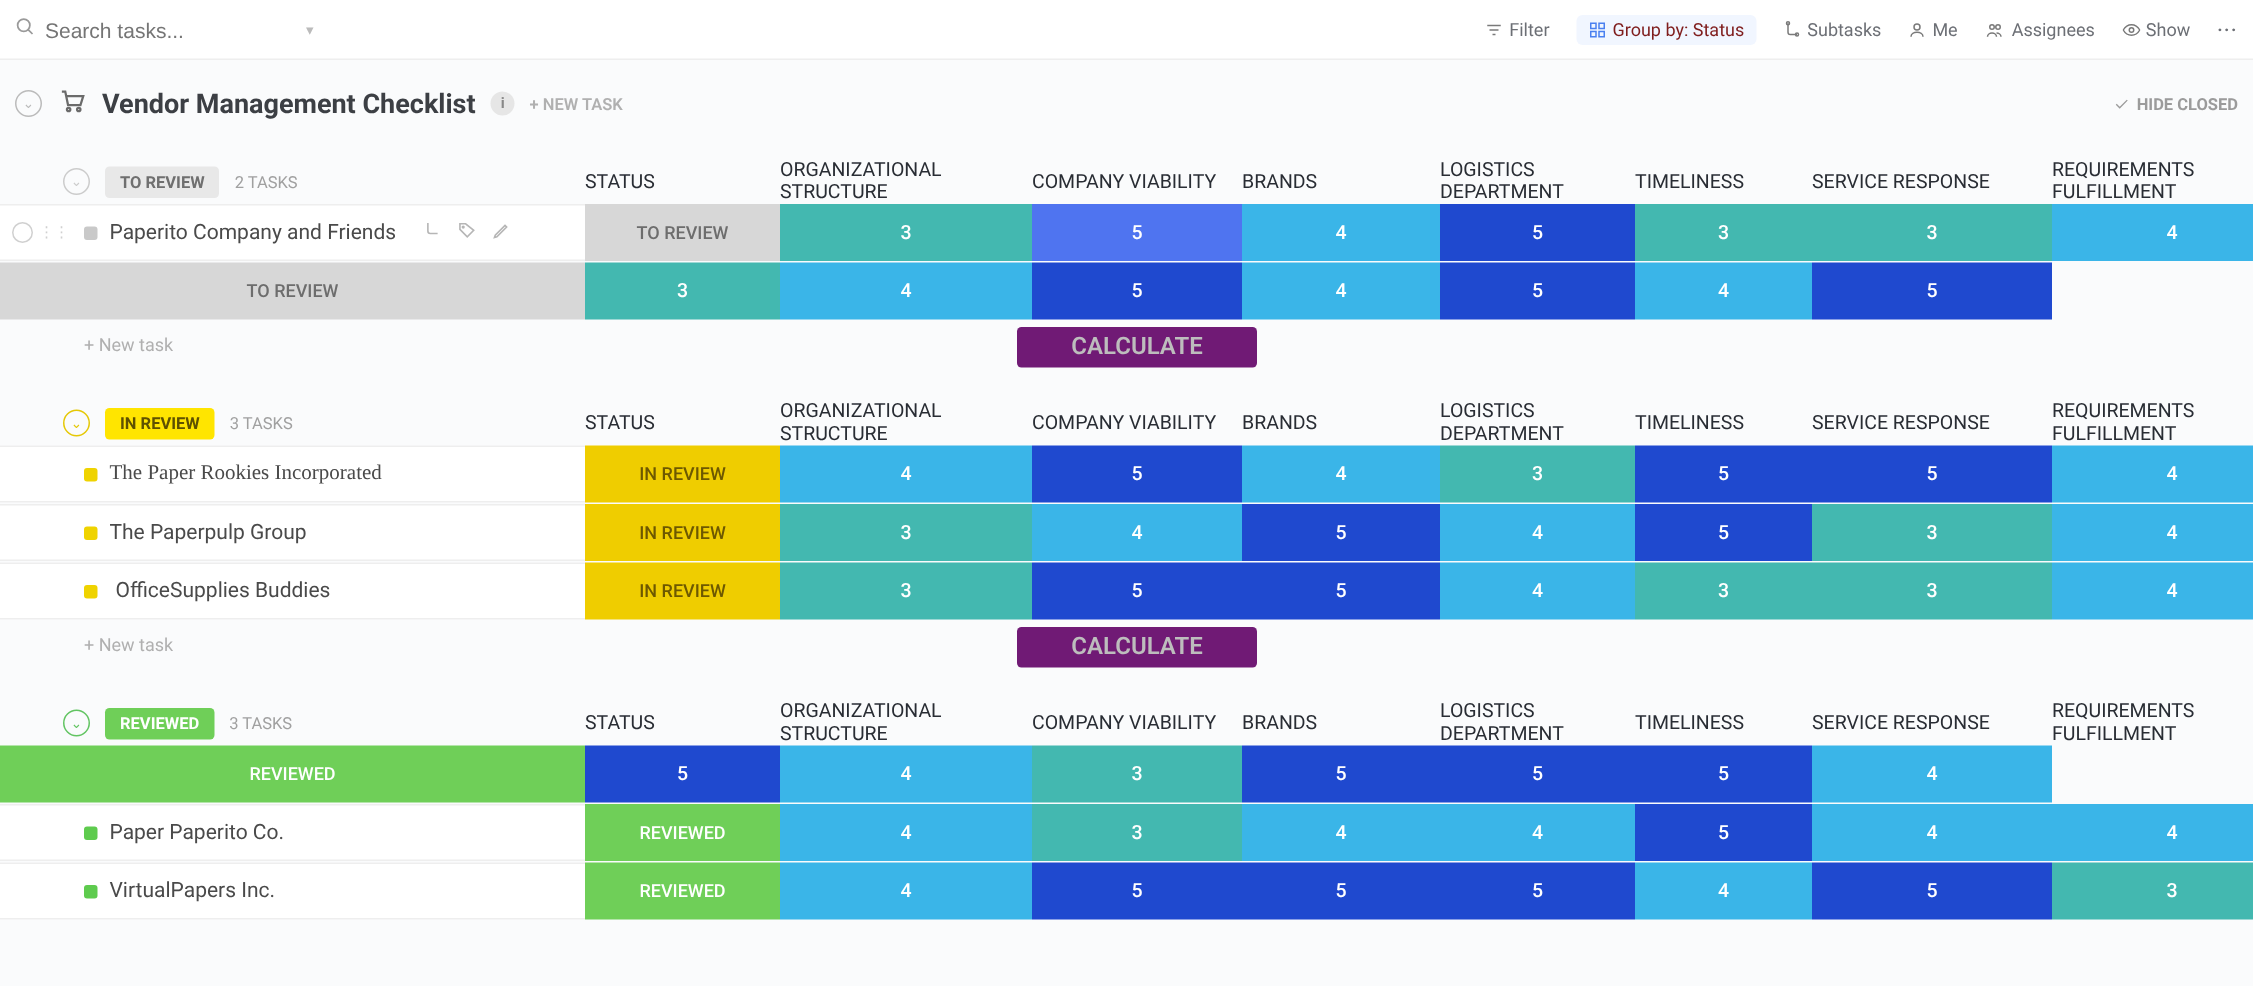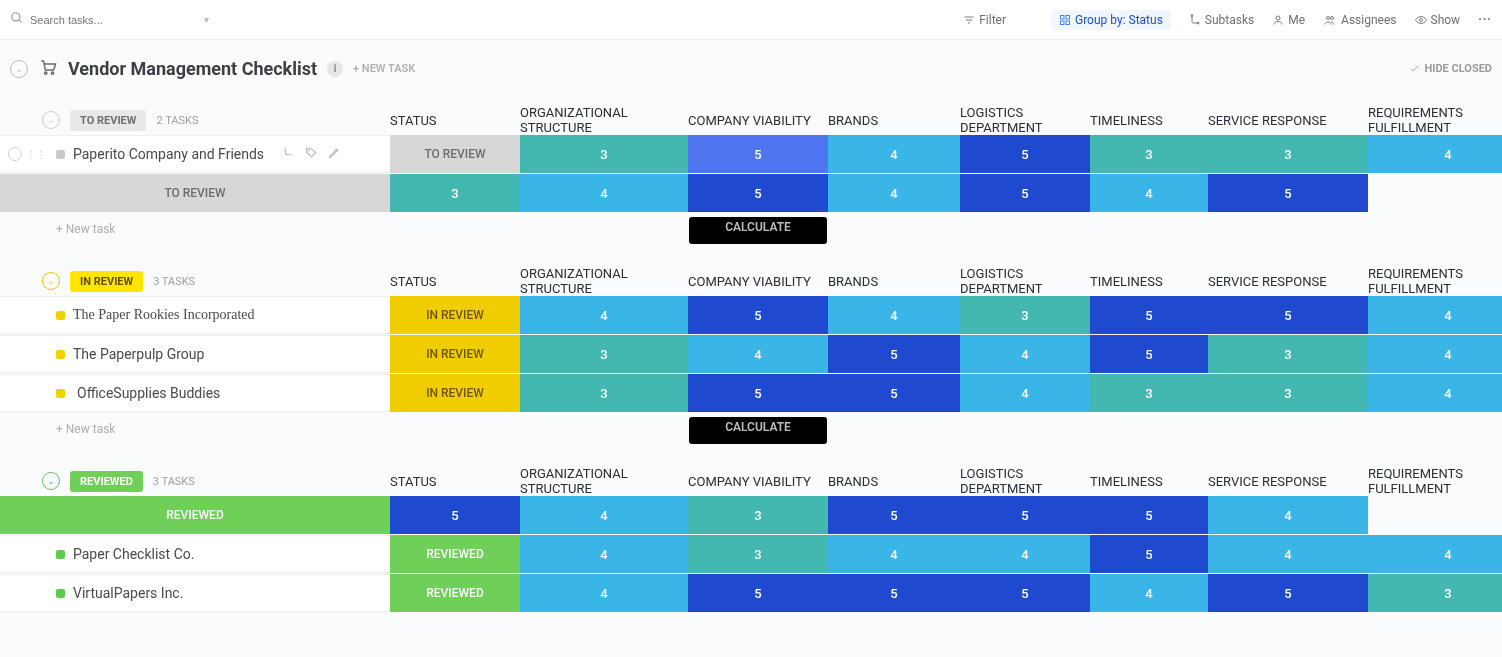--- a/index.html
+++ b/index.html
@@ -22,39 +22,38 @@
   }
   .search-wrap {
     display: flex;
     align-items: center;
     gap: 6px;
     color: #979797;
   }
   .search-input {
     border: none;
     outline: none;
-    font-size: 11px;
+    font-size: 14px;
     width: 160px;
     color: #6d28d9;
   }
   .chev { font-size: 10px; color: #bbb; margin-left: 8px; }
   .toolbar-right {
     display: flex;
     align-items: center;
     gap: 18px;
     color: #6c6f75;
     font-size: 12px;
   }
   .toolbar-item { display: inline-flex; align-items: center; gap: 4px; cursor: pointer; }
   .toolbar-item.active {
     background: #f1f6ff;
     padding: 3px 8px;
     border-radius: 4px;
-    color: #1d4ed8;
-    margin-left: 27px;
+    color: #7f1d1d;
   }
   .ellipsis { font-weight: bold; letter-spacing: 1px; }
 
   
   .header-row {
     display: flex;
     align-items: center;
     justify-content: space-between;
     padding: 18px 10px 4px 10px;
   }
@@ -132,22 +131,22 @@
     grid-template-columns: 390px 130px 168px 140px 132px 130px 118px 160px 160px;
     margin-top:2px;
   }
   .new-task-footer {
     color:#b0b0b0; font-size:12px; padding-left:56px;
     display:flex; align-items:center; height:30px;
   }
   .calculate-pill {
     grid-column: 4;
     justify-self:center;
-    background:#000000; color:#bdbdbd;
-    font-size:12px; font-weight:600;
+    background:#701a75; color:#bdbdbd;
+    font-size:16px; font-weight:600;
     padding:3px 36px; border-radius:3px;
     margin-top:3px;
   }
   .open-circle {
     width:14px; height:14px; border:1px solid #d0d0d0; border-radius:50%;
   }
   .drag-dots { color:#d0d0d0; font-size:10px; }
 
   .group-columns-wrap {
     display:grid;
@@ -398,21 +397,21 @@
         <div class="score-cell s4">4</div>
         <div class="score-cell s3">3</div>
         <div class="score-cell s5">5</div>
         <div class="score-cell s5">5</div>
         <div class="score-cell s5">5</div>
         <div class="score-cell s4">4</div>
       </div>
       <div class="task-row">
         <div class="task-name-cell" style="position: relative;">
           <span class="sq sq-green"></span>
-          <span class="task-name">Paper Checklist Co.</span>
+          <span class="task-name">Paper Paperito Co.</span>
         </div>
         <div class="status-cell status-green">REVIEWED</div>
         <div class="score-cell s4">4</div>
         <div class="score-cell s3">3</div>
         <div class="score-cell s4">4</div>
         <div class="score-cell s4">4</div>
         <div class="score-cell s5">5</div>
         <div class="score-cell s4">4</div>
         <div class="score-cell s4">4</div>
       </div>

